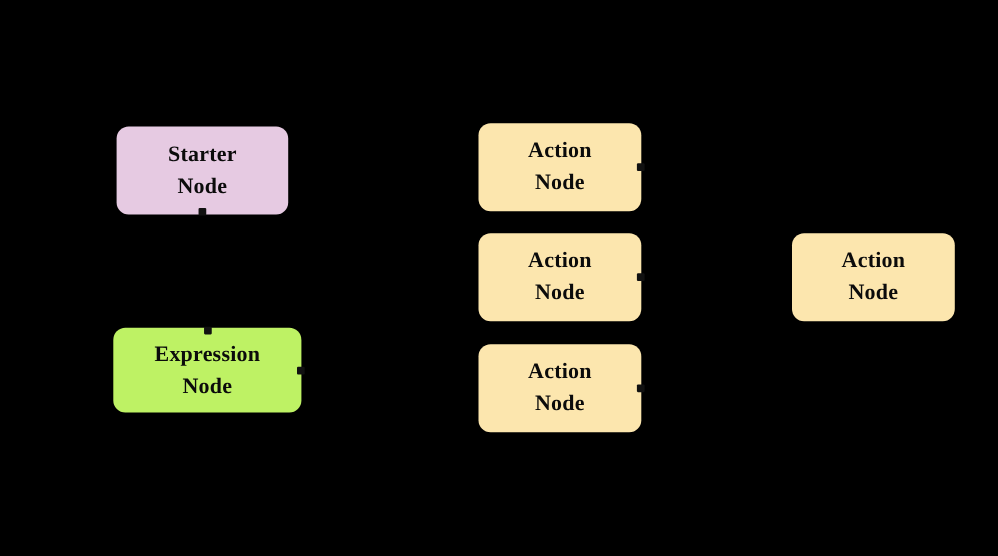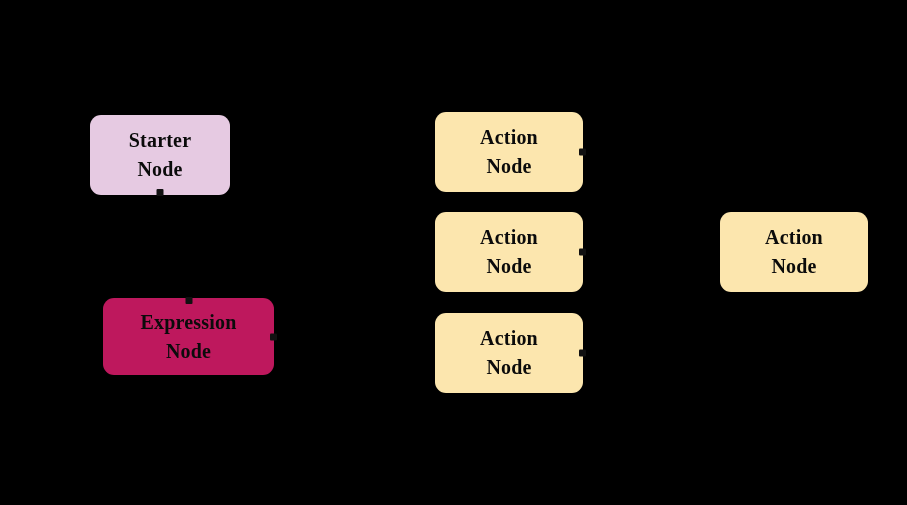--- a/index.html
+++ b/index.html
@@ -56,27 +56,27 @@
     right: -3px;
     top: 50%;
     transform: translateY(-50%);
   }
 </style>
 </head>
 <body>
 
 <div id="canvas" style="width: 907px; height: 505px; background: rgb(0, 0, 0);">
 
-  <div class="node" id="n0" style="left: 90px; top: 115px; width: 140px; height: 80px; background: rgb(230, 202, 226); color: rgb(11, 11, 11);">
+  <div class="node" id="n0" style="left: 106px; top: 115px; width: 156px; height: 80px; background: rgb(230, 202, 226); color: rgb(11, 11, 11);">
     <span class="ln">Starter</span>
     <span class="ln">Node</span>
   <span class="port bottom" style="background: rgb(17, 17, 17);"></span>
     </div>
 
-  <div class="node" id="n1" style="left: 103px; top: 298px; width: 171px; height: 77px; background: #be185d; color: rgb(11, 11, 11);">
+  <div class="node" id="n1" style="left: 103px; top: 298px; width: 171px; height: 77px; background: #bef264; color: rgb(11, 11, 11);">
     <span class="ln">Expression</span>
     <span class="ln">Node</span>
   <span class="port top" style="background: rgb(17, 17, 17);"></span>
       <span class="port right" style="background: rgb(17, 17, 17);"></span>
     </div>
 
   <div class="node" id="n2" style="left: 435px; top: 112px; width: 148px; height: 80px; background: rgb(252, 230, 174); color: rgb(11, 11, 11);">
     <span class="ln">Action</span>
     <span class="ln">Node</span>
   <span class="port right" style="background: rgb(17, 17, 17);"></span>

